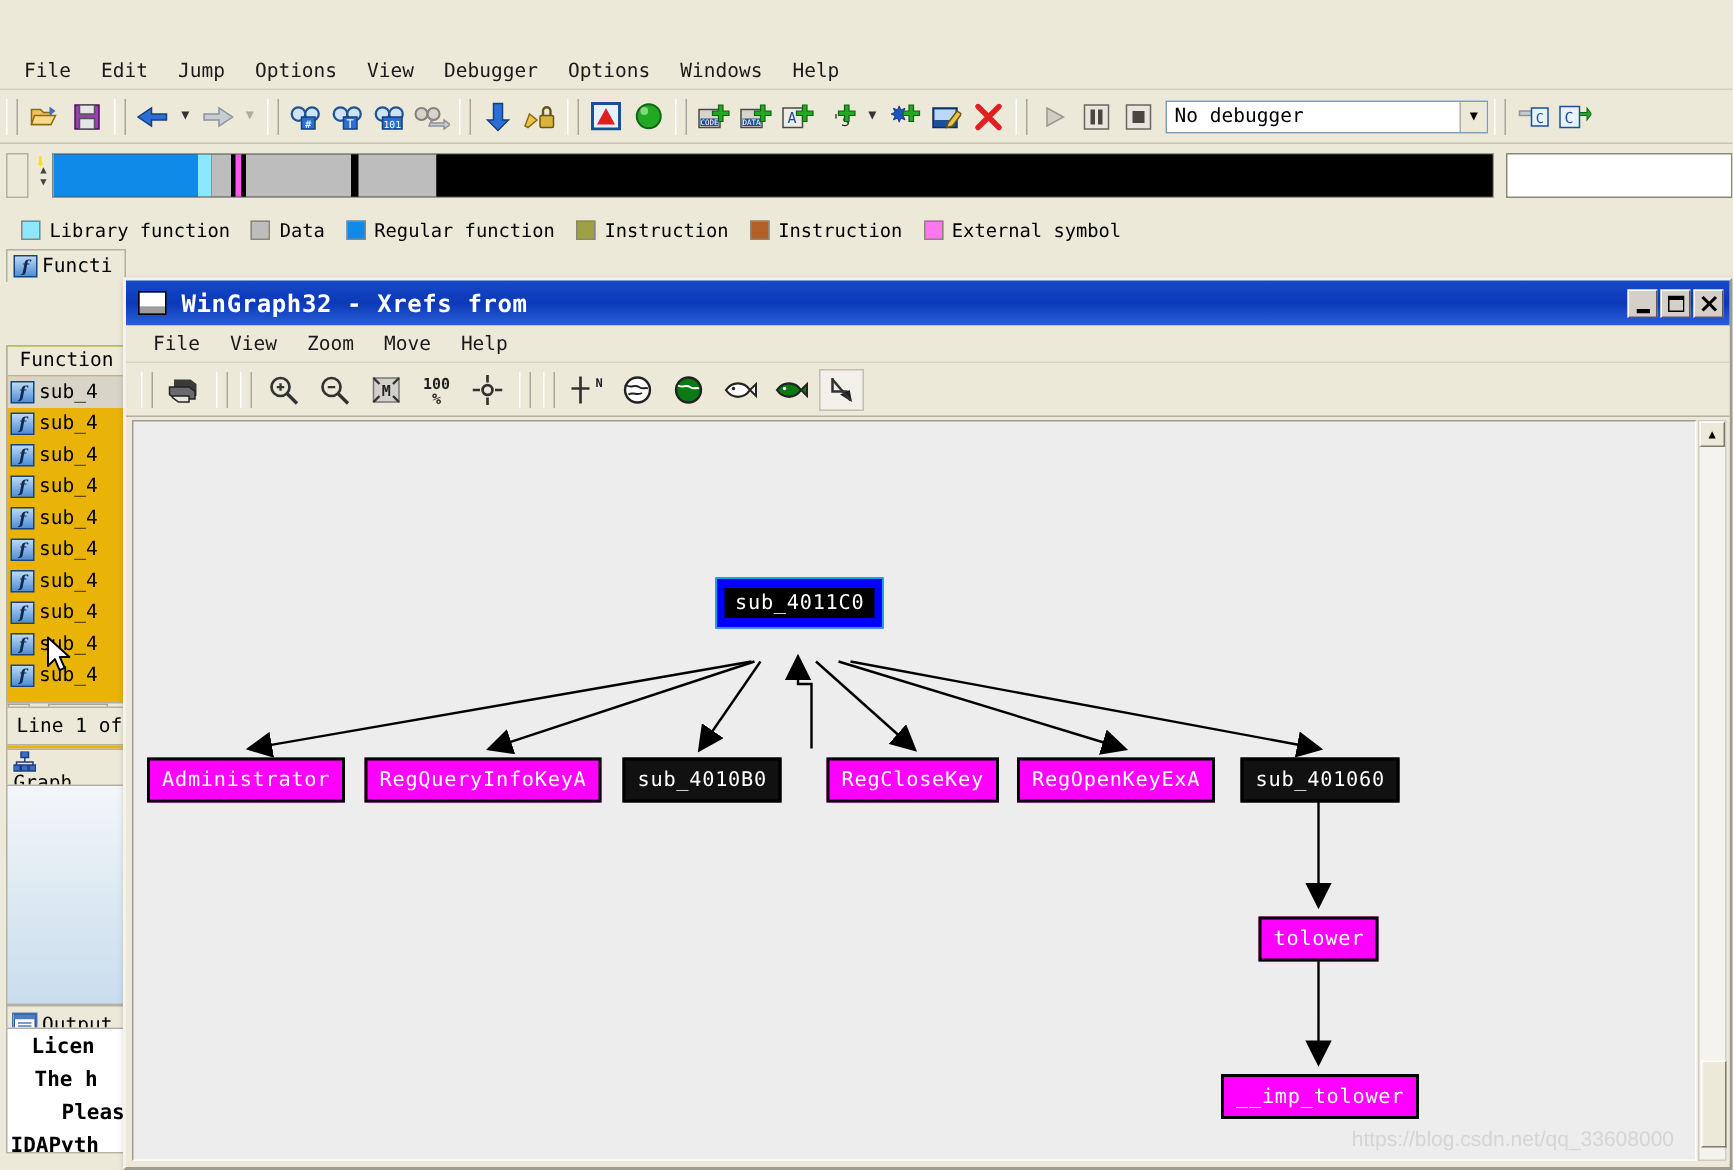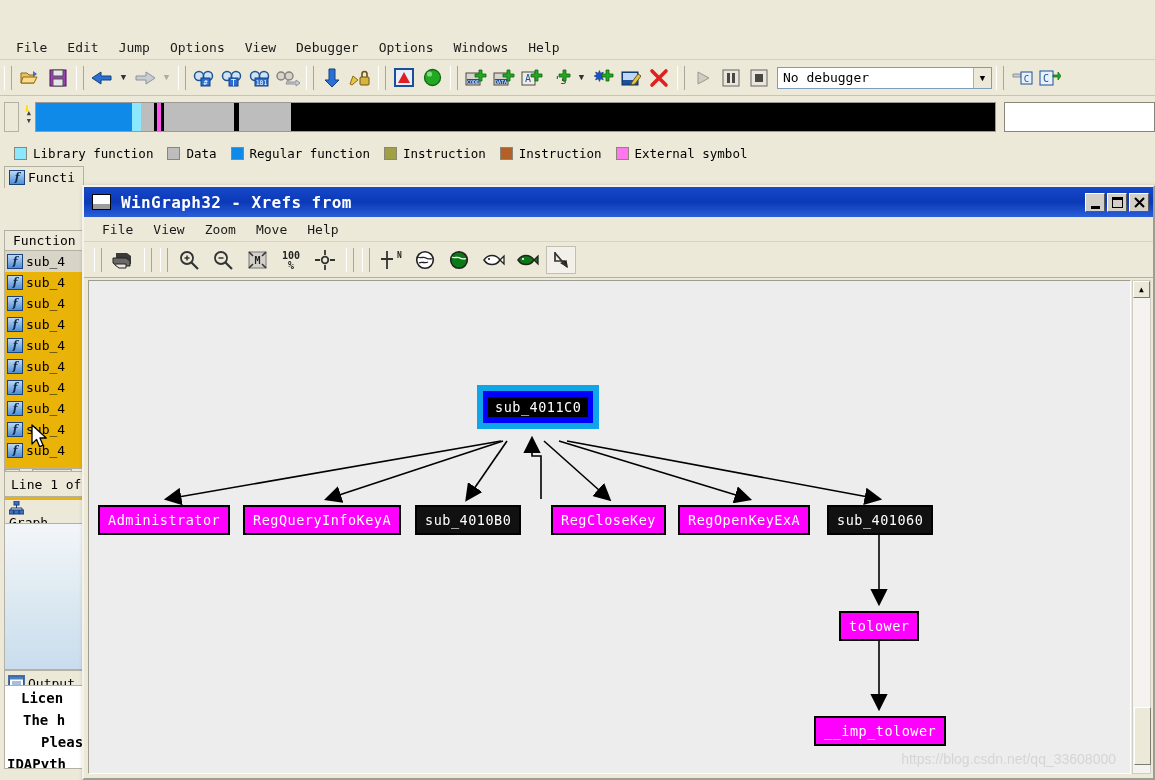--- a/index.html
+++ b/index.html
@@ -210,21 +210,21 @@
     background: #ece9d8; border: 1px solid #fff;
     border-right-color:#7d7a70; border-bottom-color:#7d7a70; }
 
   
   .node {
     position: absolute; display: flex; align-items: center; justify-content: center;
     font-family: "DejaVu Sans Mono", monospace; font-size: 13.5px;
     white-space: nowrap; letter-spacing: .5px; z-index: 3;
   }
   .node.root {
-    background: #0000ff; border: 6px solid #0ea5e9; padding: 6px 5px; justify-content: center;
+    background: #0000ff; border: 1px solid #0ea5e9; padding: 6px 5px; justify-content: center;
   }
   .node.root .inner {
     background: #000; color: #fff; padding: 2px 7px; display:block;
   }
   .node.magenta { background: #ff00ff; border: 2px solid #000; color: #fff; padding: 5px 8px; }
   .node.black { background: #111111; border: 2px solid #000; color: #fff; padding: 5px 8px; }
 
   .watermark {
     position: absolute; right: 14px; bottom: 6px; color: #d5d5d5;
     font-size: 14px; font-family: "Liberation Sans", sans-serif; z-index: 5;

